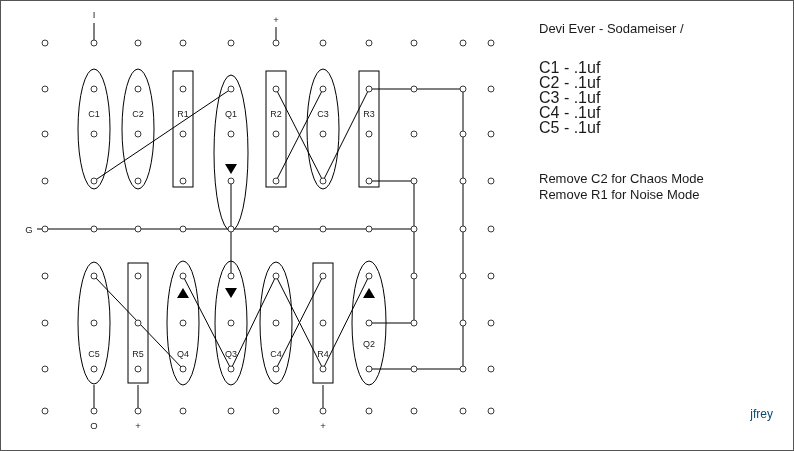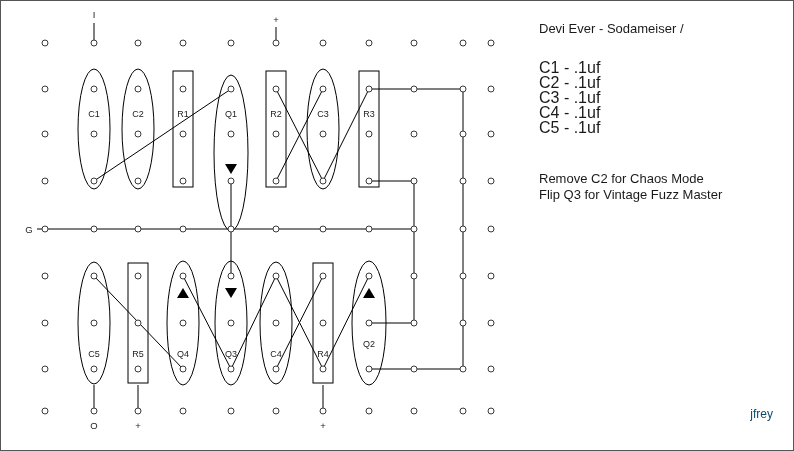--- a/index.html
+++ b/index.html
@@ -199,19 +199,19 @@
       <div class="col">
           <div>C1 - .1uf</div>
           <div>C2 - .1uf</div>
           <div>C3 - .1uf</div>
           <div>C4 - .1uf</div>
           <div>C5 - .1uf</div>
         </div>
     </div>
     <div class="notes">
         <div>Remove C2 for Chaos Mode</div>
-        <div>Flip Q3 for Vintage Fuzz Master</div>
+        <div>Remove R1 for Noise Mode</div>
       </div>
   </div>
 
   <div class="credit">jfrey</div>
 
 </div>
 
 </body></html>

